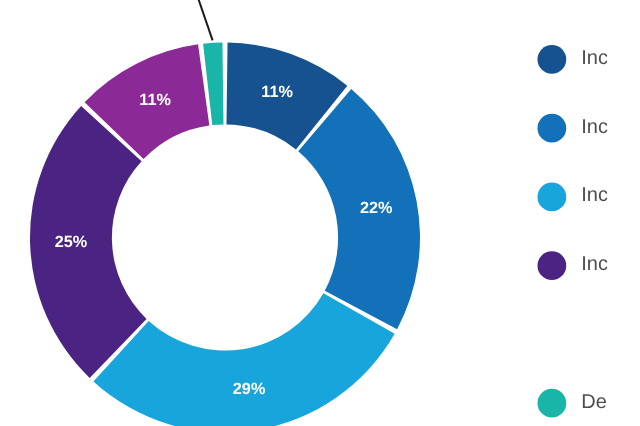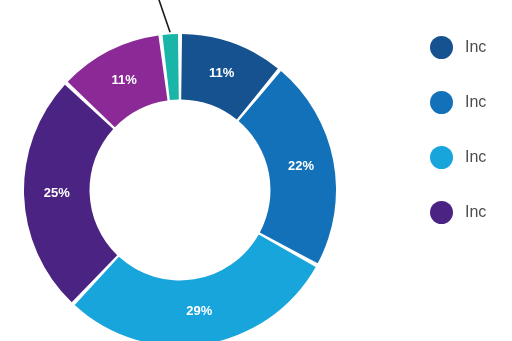--- a/index.html
+++ b/index.html
@@ -133,15 +133,19 @@
         <span class="legend-label">Inc</span>
       </div>
       <div class="legend-item" style="top: 144px;">
         <span class="legend-swatch" style="background: rgb(23, 165, 220);"></span>
         <span class="legend-label">Inc</span>
       </div>
       <div class="legend-item" style="top: 199px;">
         <span class="legend-swatch" style="background: rgb(75, 35, 130);"></span>
         <span class="legend-label">Inc</span>
       </div>
+      <div class="legend-item" style="top: 309px;">
+        <span class="legend-swatch" style="background: rgb(25, 181, 168);"></span>
+        <span class="legend-label">De</span>
+      </div>
     </div>
 
 </div>
 
 </body></html>

